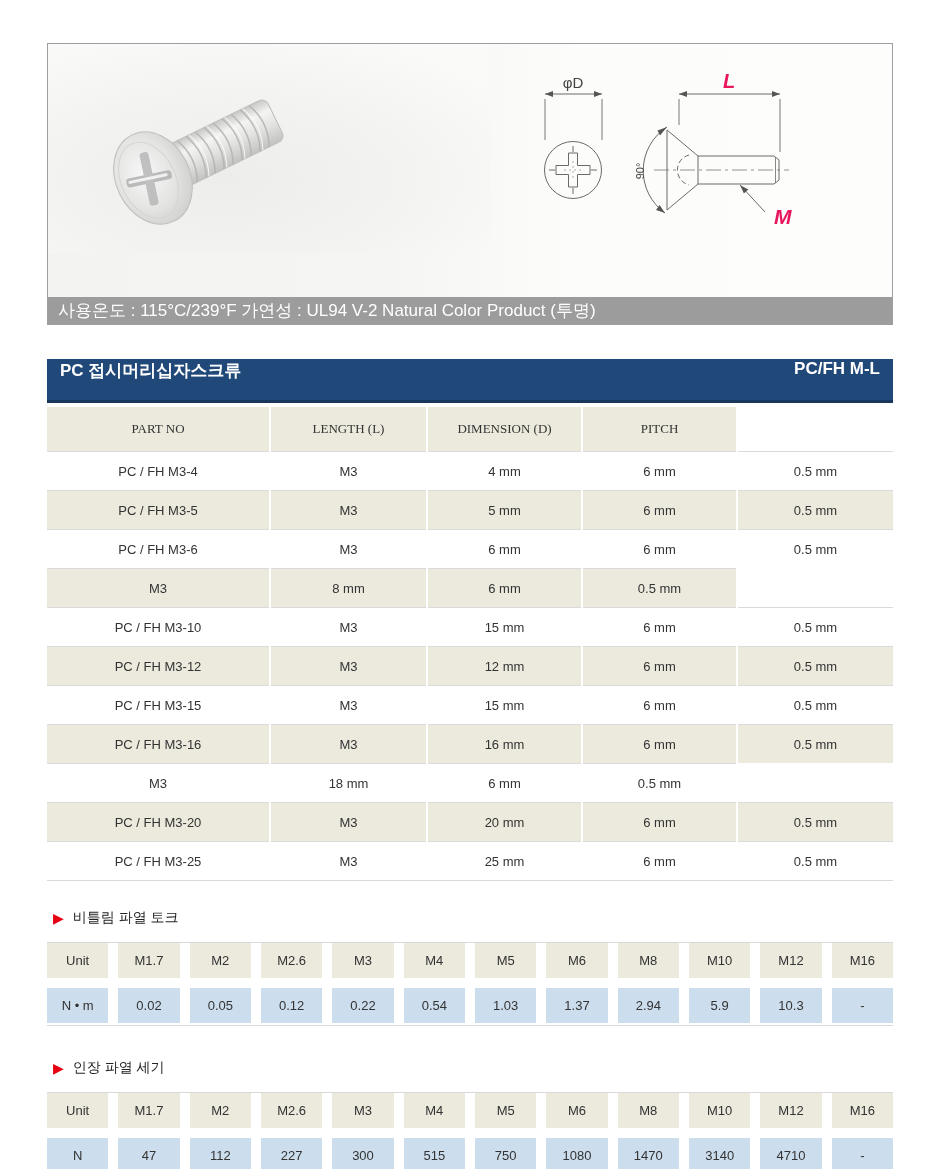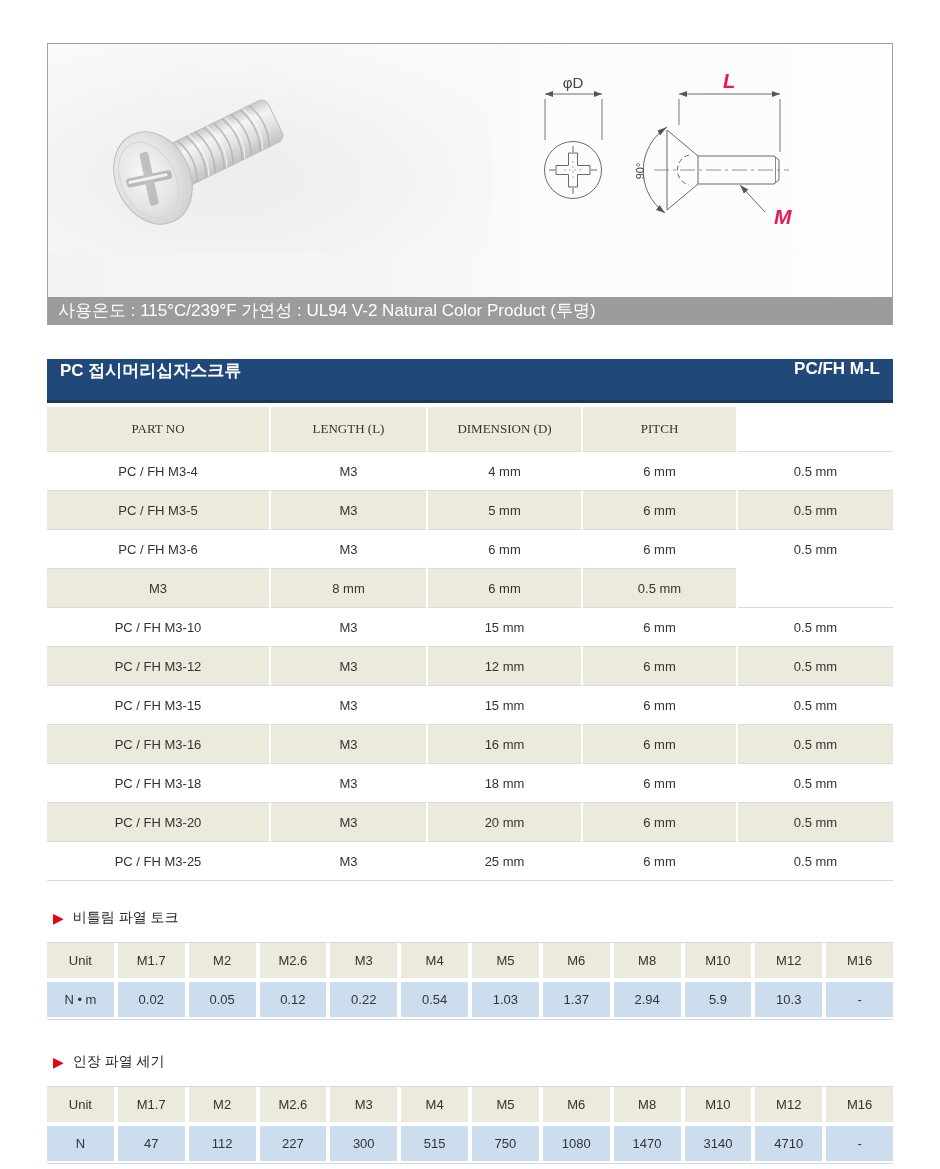--- a/index.html
+++ b/index.html
@@ -66,21 +66,21 @@
     margin:28px 0 15px 6px;
     display:flex; align-items:center; gap:9px;
     font-size:14px; color:#222222;
   }
   .sub-title.second { margin-top:33px; }
   .tri { color:#e60012; font-size:14px; line-height:1; }
 
   .mini-table {
     display:grid;
     grid-template-columns:repeat(12,1fr);
-    gap:4px;
+    gap:10px;
     background:#ffffff;
     border-top:1px solid #d9d9d9;
     border-bottom:1px solid #d9d9d9;
     padding-bottom:2px;
   }
   .mini-cell {
     height:35px;
     display:flex; align-items:center; justify-content:center;
     font-size:13px; color:#333;
   }
@@ -265,21 +265,20 @@
         <div class="cell">0.5 mm</div>
       </div>
       <div class="srow beige">
         <div class="cell">PC / FH M3-16</div>
         <div class="cell">M3</div>
         <div class="cell">16 mm</div>
         <div class="cell">6 mm</div>
         <div class="cell">0.5 mm</div>
       </div>
       <div class="srow">
-        <div class="cell">PC / FH M3-18</div>
         <div class="cell">M3</div>
         <div class="cell">18 mm</div>
         <div class="cell">6 mm</div>
         <div class="cell">0.5 mm</div>
       </div>
       <div class="srow beige">
         <div class="cell">PC / FH M3-20</div>
         <div class="cell">M3</div>
         <div class="cell">20 mm</div>
         <div class="cell">6 mm</div>

